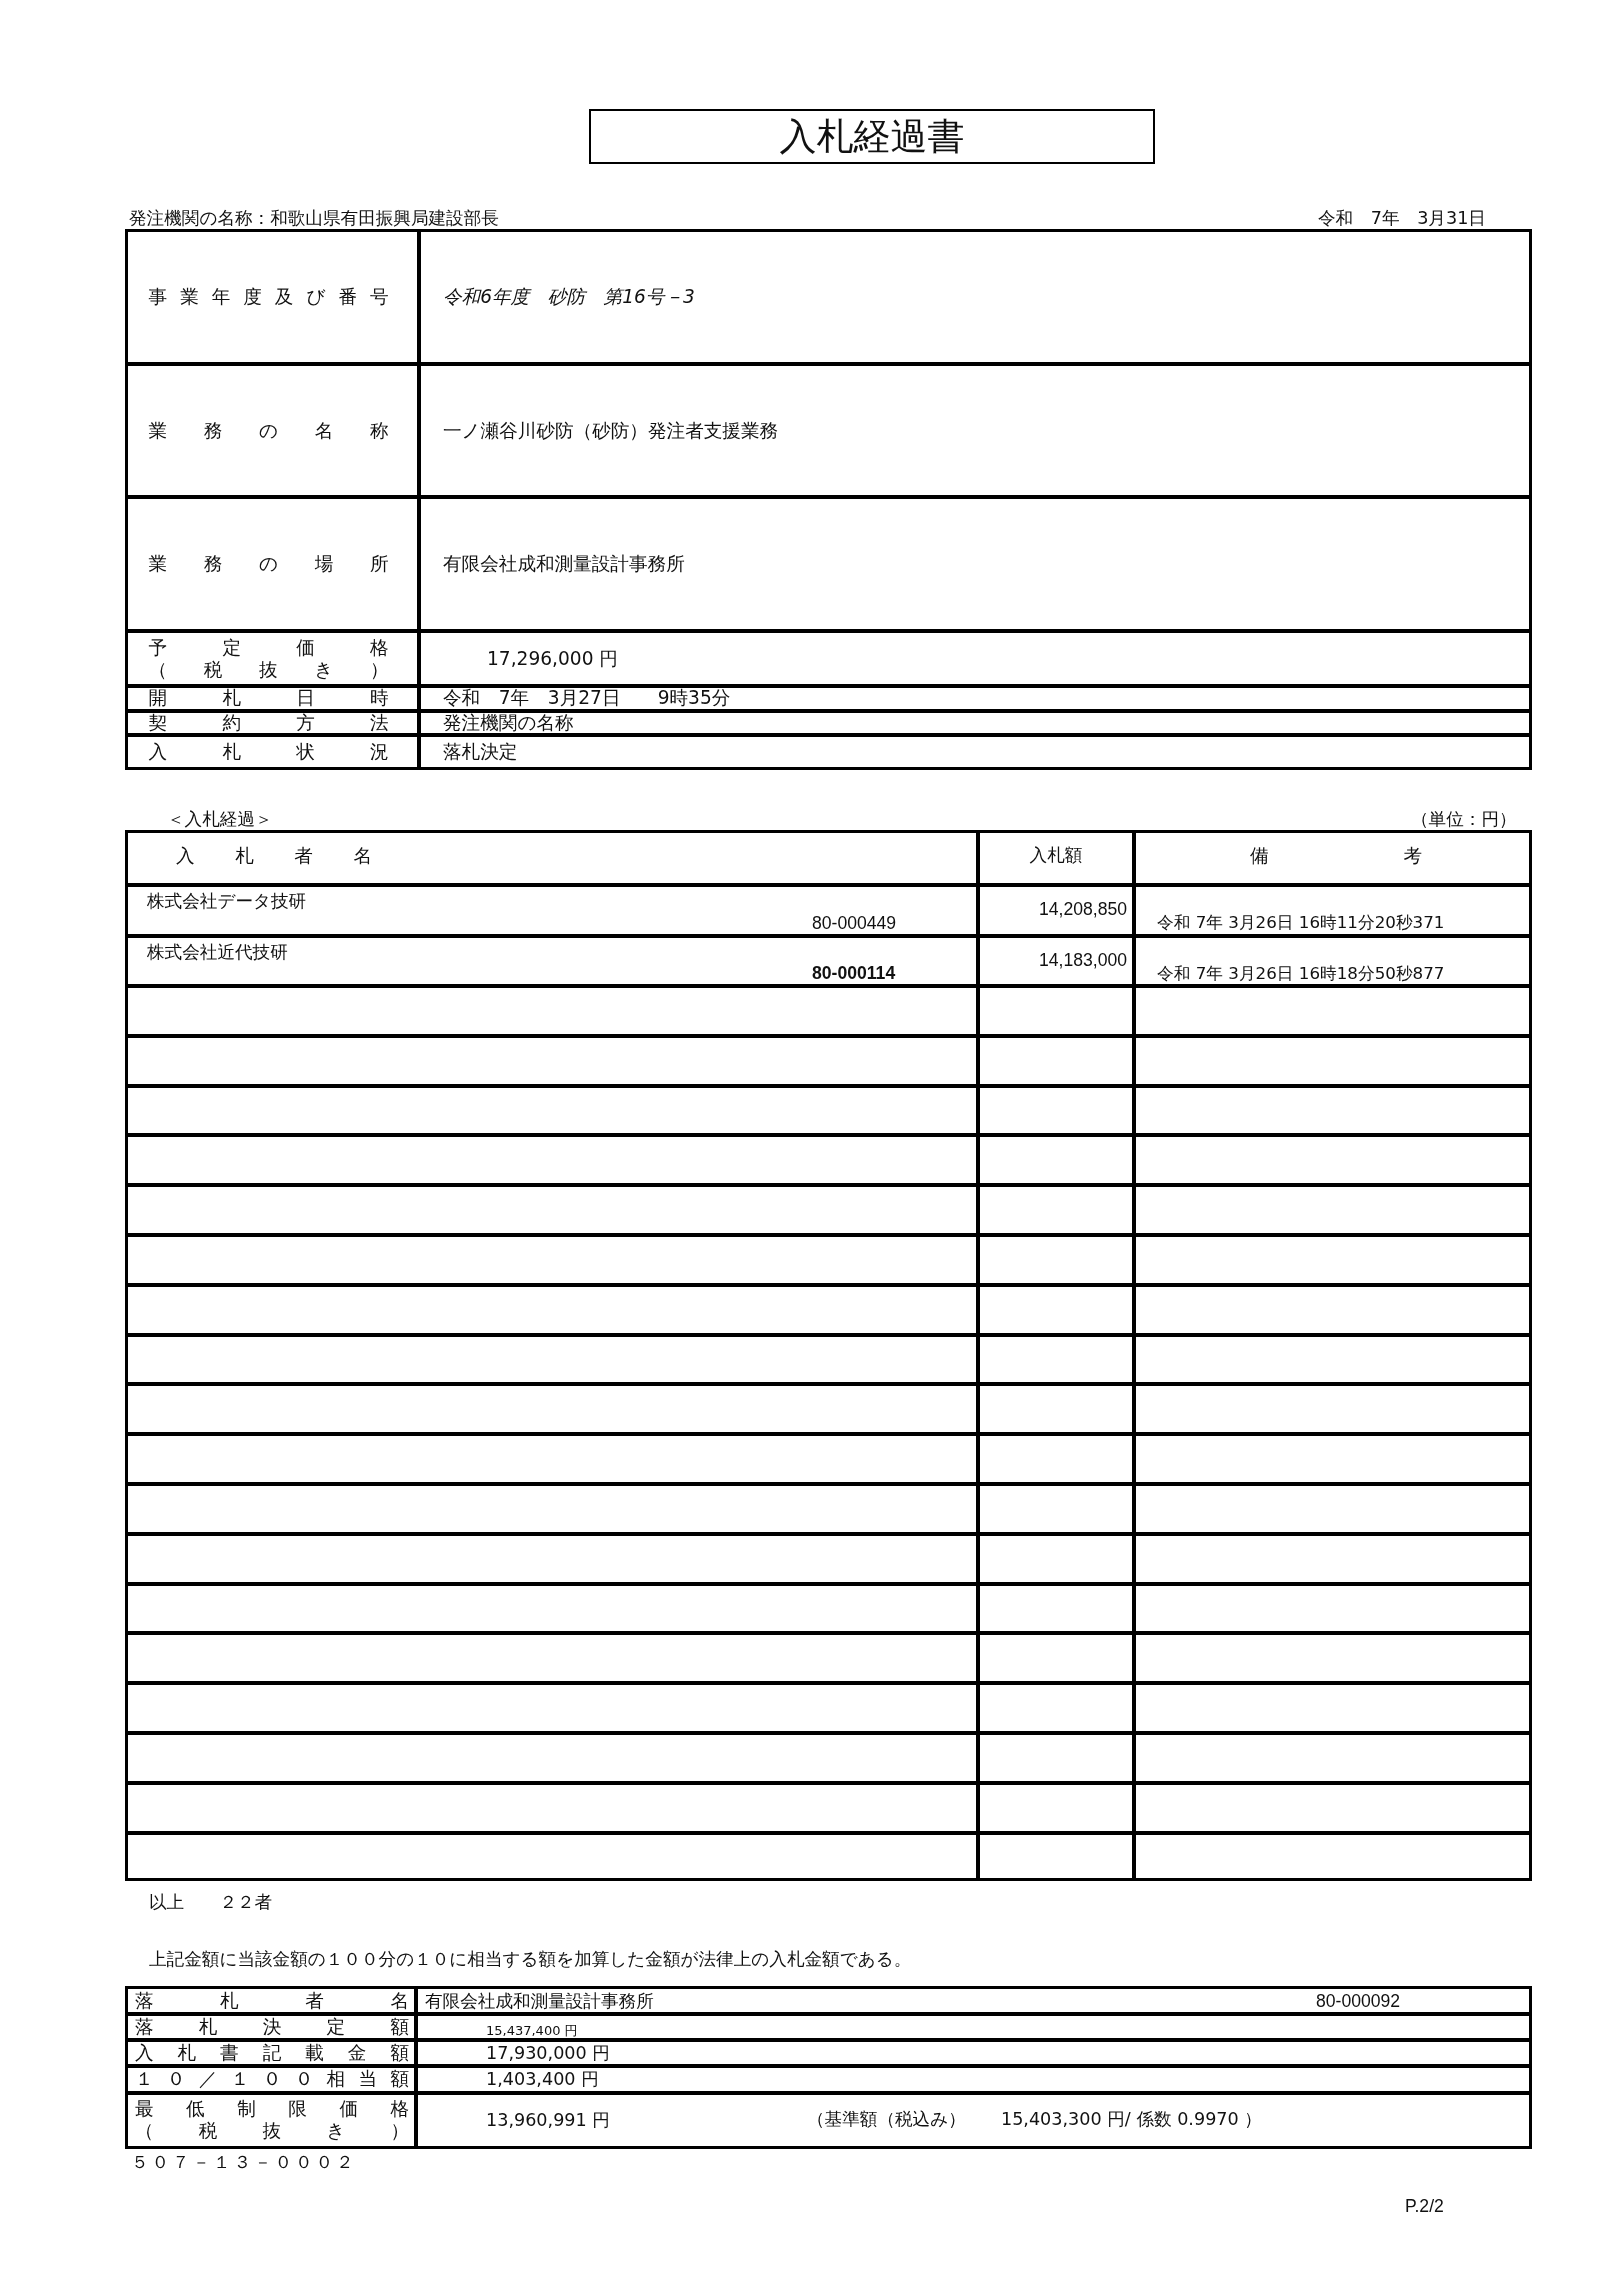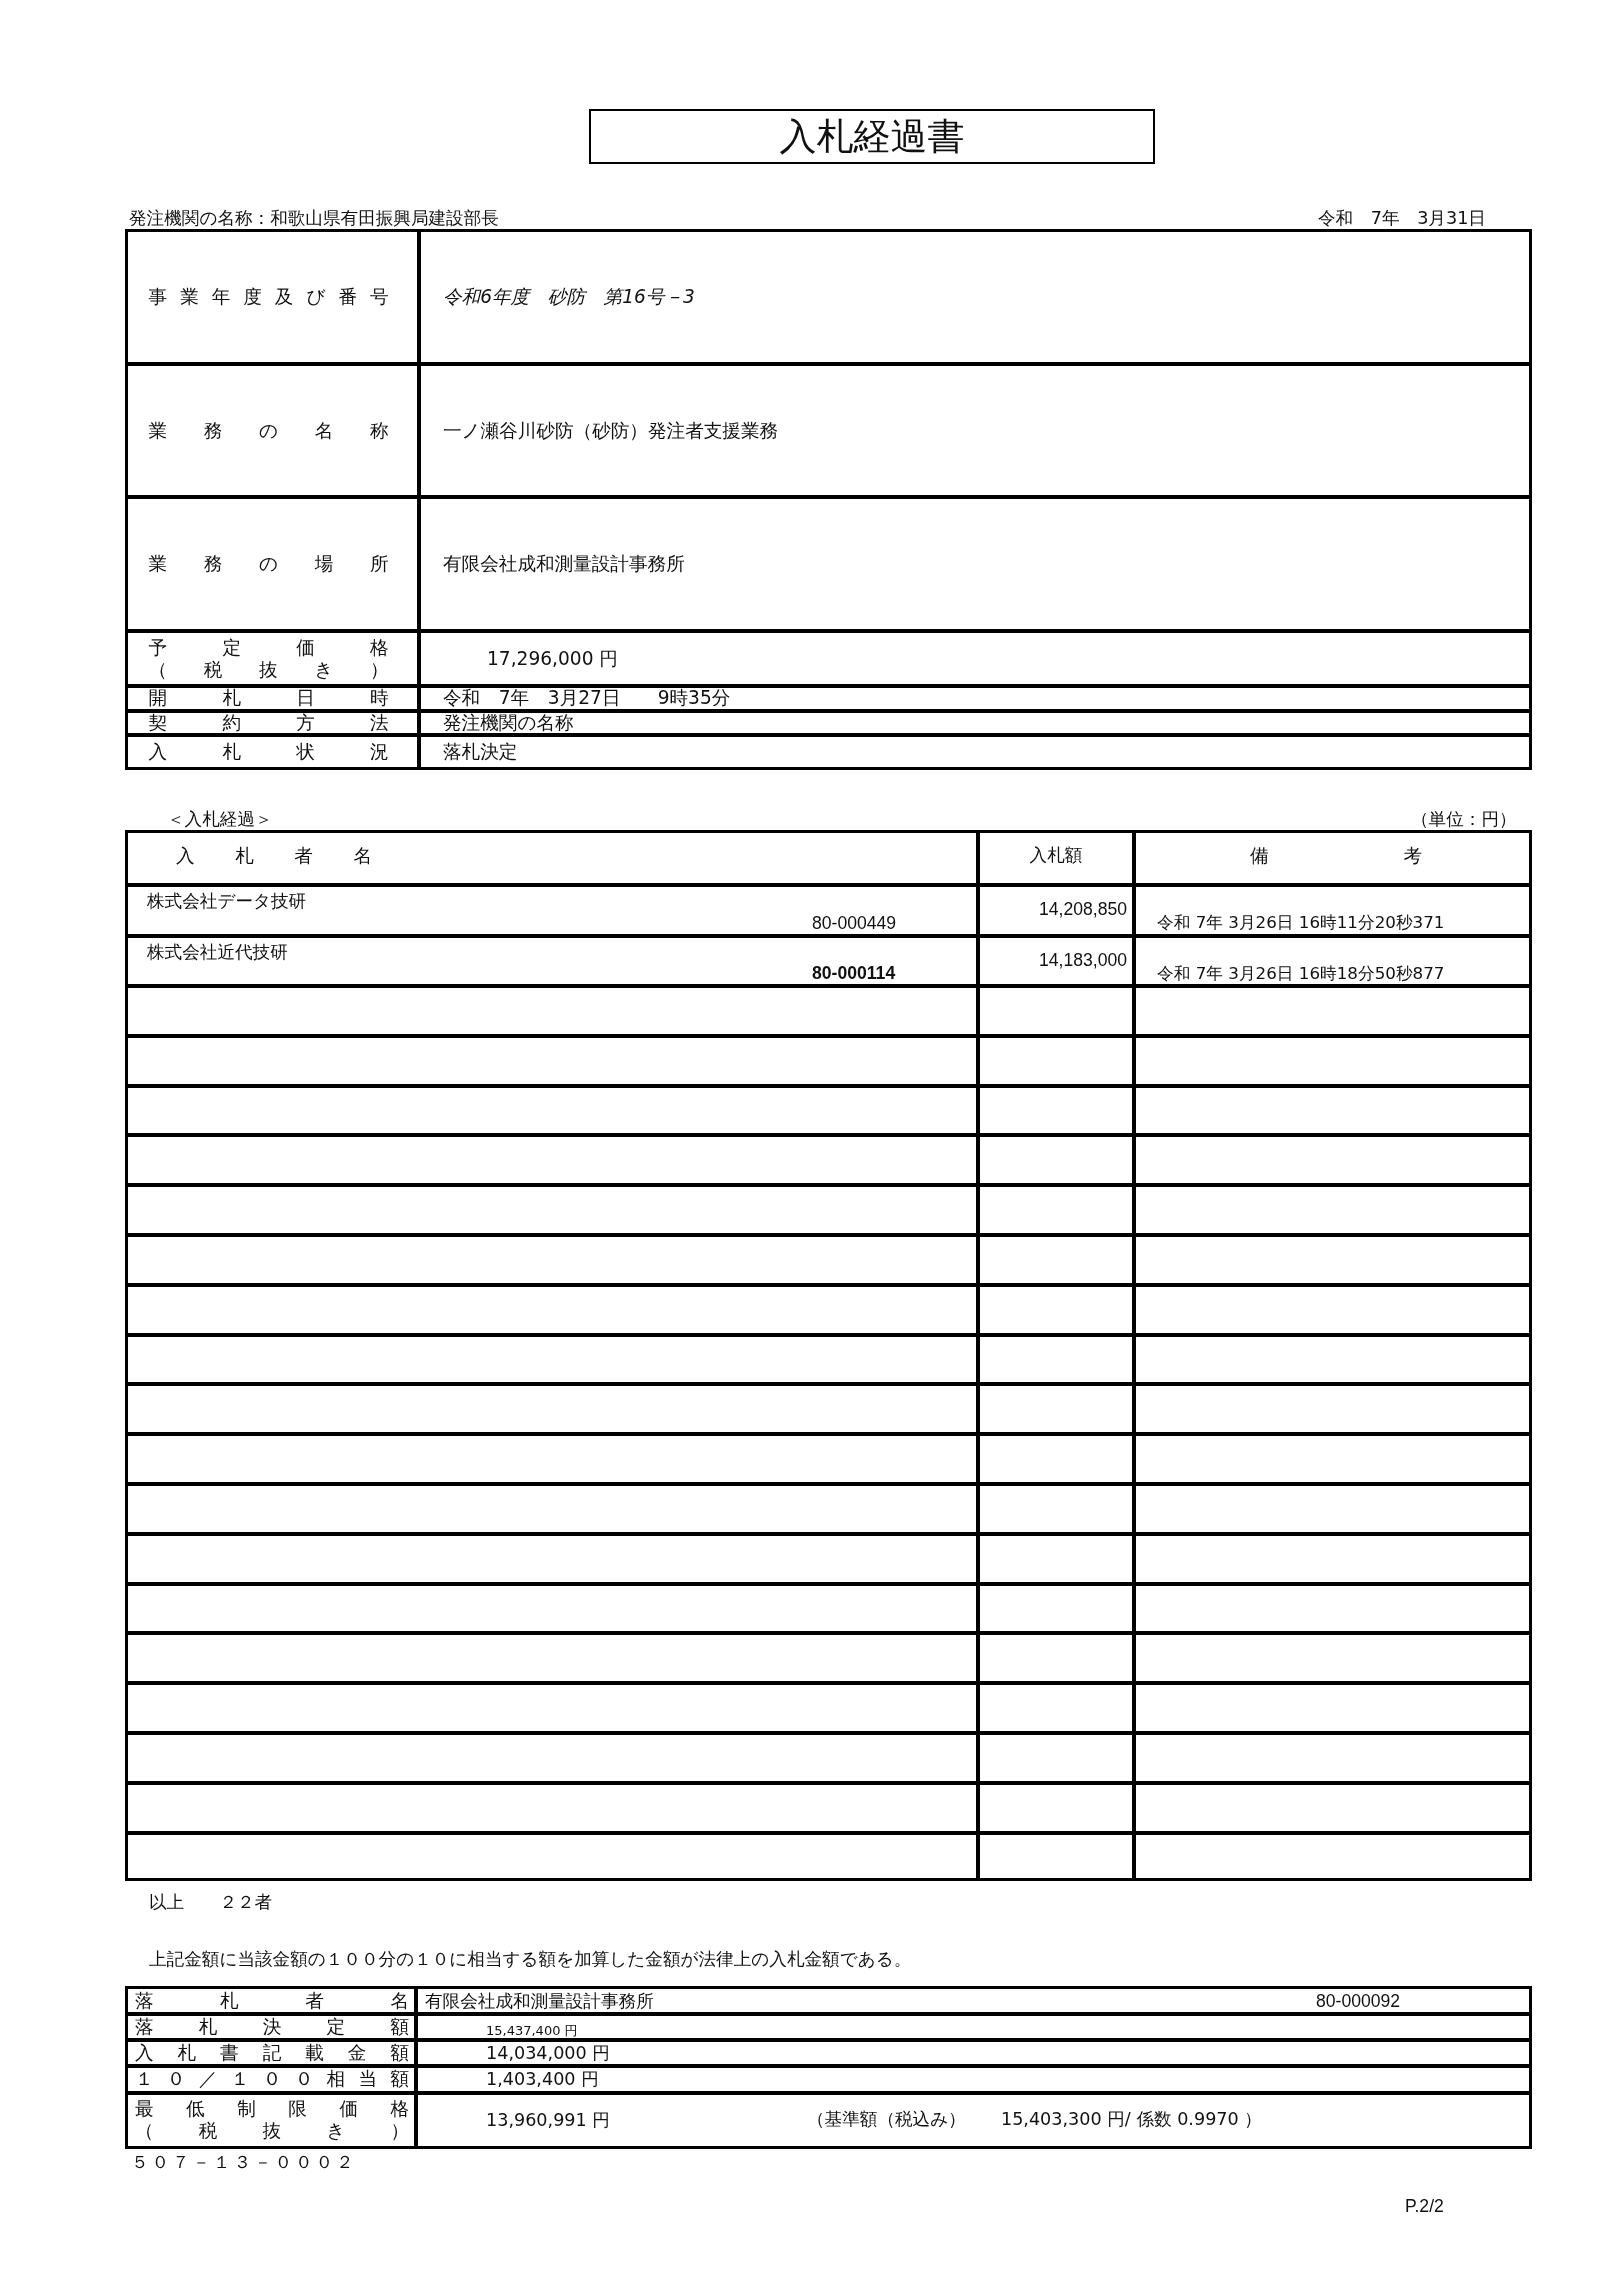--- a/index.html
+++ b/index.html
@@ -203,21 +203,21 @@
     <div class="abs val" style="left:486px; top:2016px; height:29px; font-size:13px;">15,437,400 円</div>
     <div class="abs lbl tight" style="left:129px; top:2042px; width:284px; height:22.5px;">
       <span>入</span>
       <span>札</span>
       <span>書</span>
       <span>記</span>
       <span>載</span>
       <span>金</span>
       <span>額</span>
     </div>
-    <div class="abs val" style="left:486px; top:2042px; height:22.5px; font-size:17.6px;">14,034,000 円</div>
+    <div class="abs val" style="left:486px; top:2042px; height:22.5px; font-size:17.6px;">17,930,000 円</div>
     <div class="abs lbl tight" style="left:129px; top:2068px; width:284px; height:22.5px;">
       <span>１</span>
       <span>０</span>
       <span>／</span>
       <span>１</span>
       <span>０</span>
       <span>０</span>
       <span>相</span>
       <span>当</span>
       <span>額</span>

